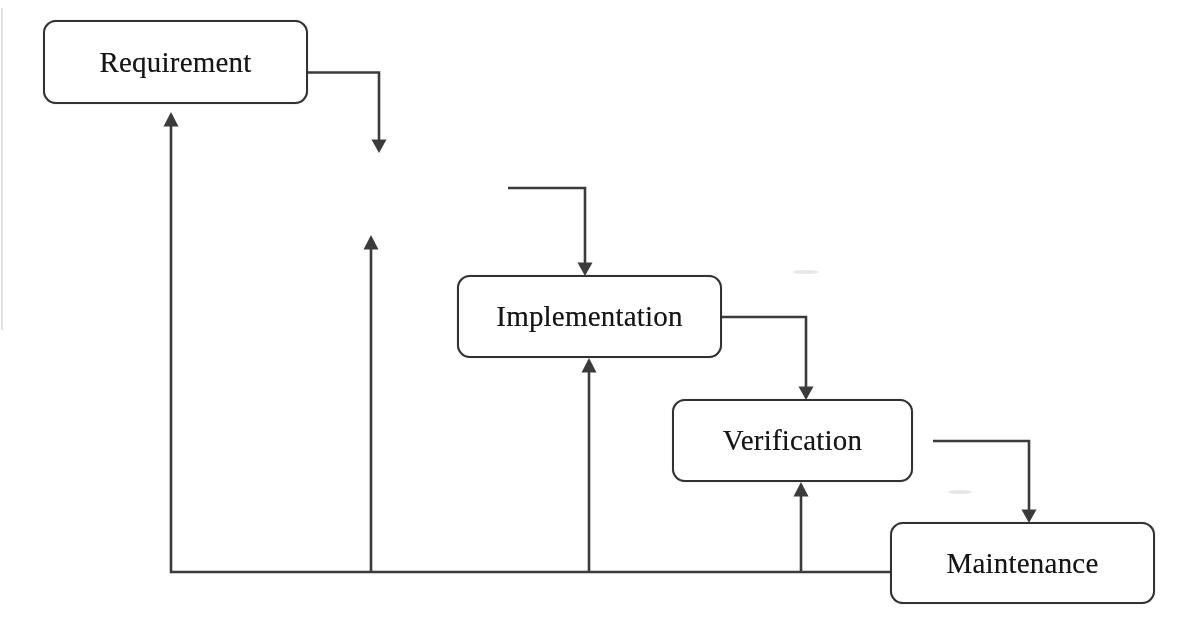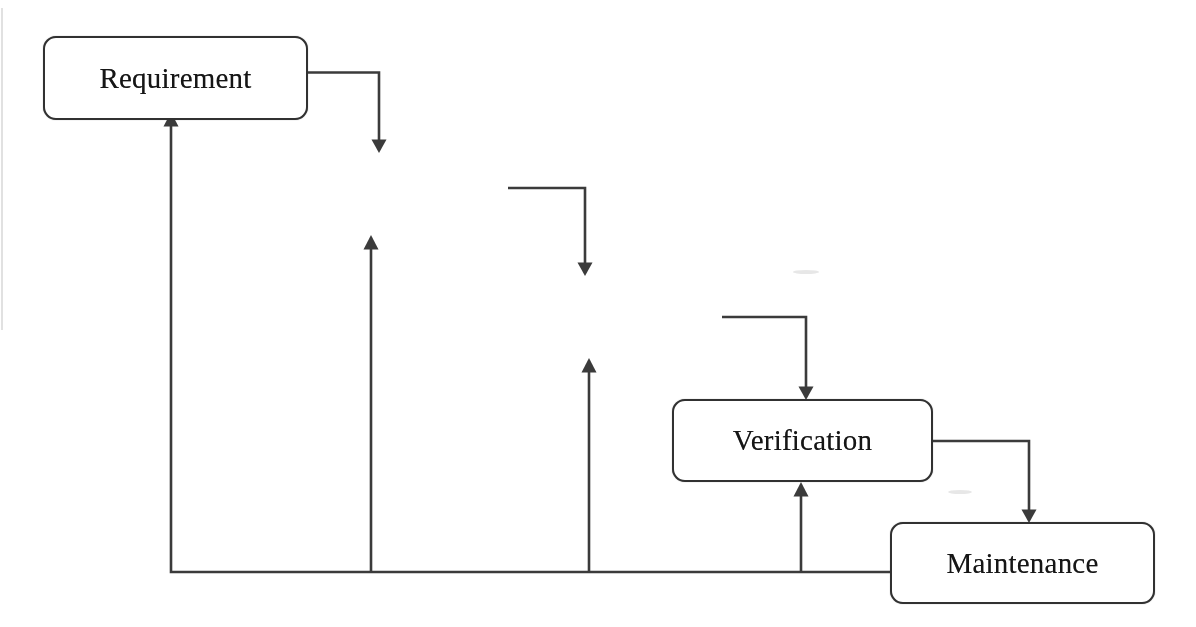--- a/index.html
+++ b/index.html
@@ -105,27 +105,30 @@
     <g>
       <path d="M 589 572 L 589 372"></path>
       <polygon points="589,358 581.5,372.5 596.5,372.5"></polygon>
     </g>
     <g>
       <path d="M 801 572 L 801 496"></path>
       <polygon points="801,482 793.5,496.5 808.5,496.5"></polygon>
     </g>
   </svg>
 
-  <div class="node" style="left:43px;  top:36px;  width:265px; height:84px;">
+  <div class="node" style="left:43px;  top:20px;  width:265px; height:84px;">
     <span class="label">Requirement</span>
   </div>
 
 
+  <div class="node" style="left:457px; top:275px; width:265px; height:83px;">
+    <span class="label">Implementation</span>
+  </div>
 
-  <div class="node" style="left:672px; top:399px; width:261px; height:83px;">
+  <div class="node" style="left:672px; top:399px; width:241px; height:83px;">
     <span class="label">Verification</span>
   </div>
 
   <div class="node" style="left:890px; top:522px; width:265px; height:82px;text-align:right;">
     <span class="label">Maintenance</span>
   </div>
 
   <div class="scan-edge"></div>
   <div class="scan-smudge smudge-1"></div>
   <div class="scan-smudge smudge-2"></div>

